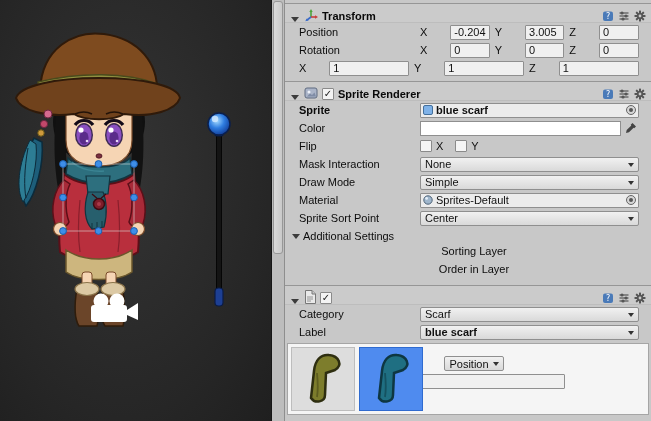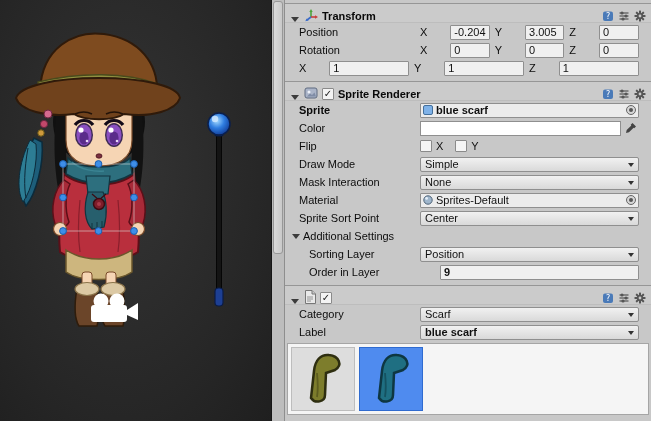--- a/index.html
+++ b/index.html
@@ -38,21 +38,21 @@
 
   .foldout {
     width:0; height:0; flex:0 0 auto;
     border-left:4px solid transparent; border-right:4px solid transparent;
     border-top:5px solid #3c3c3c; margin:0 1px;
   }
   .comp-gap { height:4px; }
 
   .row { display:flex; align-items:center; height:18px; padding:0 12px 0 14px; }
   .row .label { flex:0 0 121px; color:#0c0c0c; white-space:nowrap; overflow:hidden; }
-  .row.indented { padding-left:24px; }
+  .row.indented { padding-left:24px;flex-direction:column; }
   .row.indented .label { flex:0 0 111px; }
   .value { flex:1; display:flex; align-items:center; gap:2px; min-width:0; }
   .vec3 { gap:5px; }
   .axis-group { flex:1; display:flex; align-items:center; gap:3px; min-width:0; }
   .axis { color:#0c0c0c; }
 
   .field-input {
     flex:1; min-width:0; height:15px; border:1px solid #8f8f8f;
     background:#f0f0f0; font:11px "Liberation Sans",sans-serif;
     padding:0 3px; color:#111; border-radius:1px;margin-left:20px;
@@ -410,34 +410,34 @@
           <span>X</span>
         </span>
         <span class="flip-pair">
           <span class="checkbox"></span>
           <span>Y</span>
         </span>
       </div>
     </div>
 
     <div class="row">
+      <span class="label">Mask Interaction</span>
+      <div class="value">
+        <div class="dropdown">
+          <span>None</span>
+          <span class="dd-arrow"></span>
+        </div>
+      </div>
+    </div>
+
+    <div class="row">
       <span class="label">Draw Mode</span>
       <div class="value">
         <div class="dropdown">
           <span>Simple</span>
-          <span class="dd-arrow"></span>
-        </div>
-      </div>
-    </div>
-
-    <div class="row">
-      <span class="label">Mask Interaction</span>
-      <div class="value">
-        <div class="dropdown">
-          <span>None</span>
           <span class="dd-arrow"></span>
         </div>
       </div>
     </div>
 
     <div class="row">
       <span class="label">Material</span>
       <div class="value">
         <div class="object-field">
           <svg class="hicon" width="10" height="10" viewBox="0 0 10 10">

